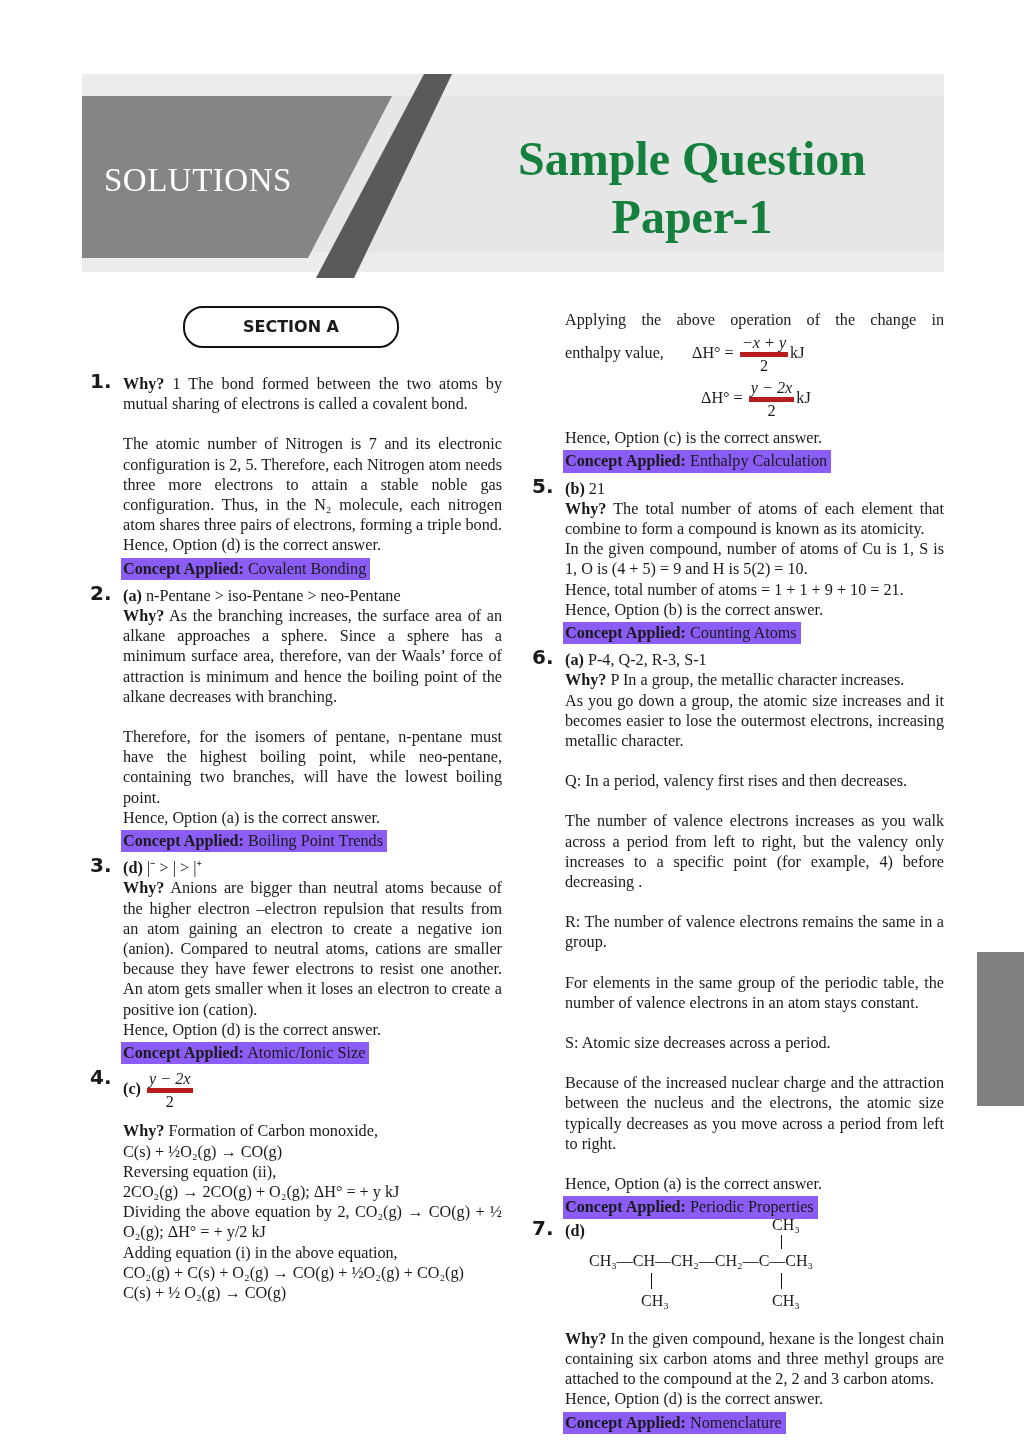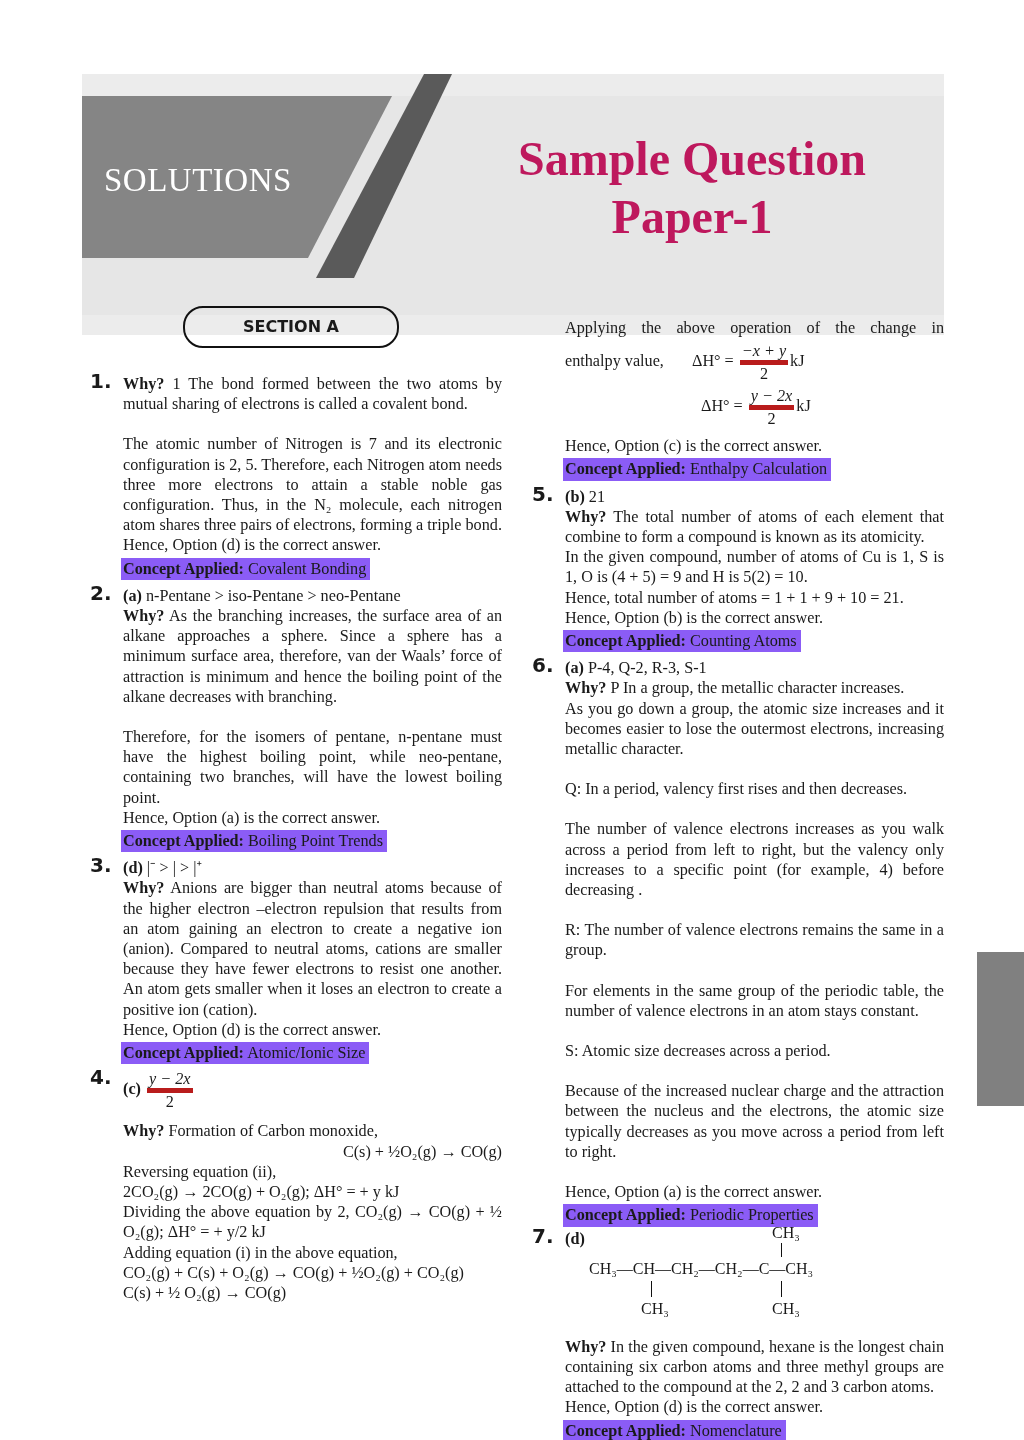--- a/index.html
+++ b/index.html
@@ -1,37 +1,37 @@
 <!DOCTYPE html>
 <html><head>
 <meta charset="utf-8">
 <style>
   html, body { margin:0; padding:0; background:#ffffff; }
   body { width:1024px; height:1440px; position:relative; overflow:hidden;
          font-family:"DejaVu Serif", "Liberation Serif", serif; color:#1a1a1a; }
-  .banner { position:absolute; left:82px; top:74px; width:862px; height:261px; background:#e6e6e6; }
+  .banner { position:absolute; left:82px; top:74px; width:862px; height:198px; background:#e6e6e6; }
   .banner .stripe-top { position:absolute; left:0; top:0; width:100%; height:22px; background:#ececec; }
   .banner .stripe-bot { position:absolute; left:0; bottom:0; width:100%; height:20px; background:#ececec; }
   .banner svg { position:absolute; left:0; top:0; }
   .banner .solutions { position:absolute; left:22px; top:88px; font-family:"Liberation Serif", serif; font-size:33px;
        color:#ffffff; letter-spacing:0.5px; }
   .banner .title { position:absolute; left:350px; top:56px; width:520px; text-align:center;
-       font-family:"Liberation Serif", serif; font-weight:bold; font-size:48px; line-height:58px; color:#be185d; }
+       font-family:"Liberation Serif", serif; font-weight:bold; font-size:48px; line-height:58px; color:#15803d; }
   .col { position:absolute; font-family:"Liberation Serif", serif; font-size:16.2px; line-height:20.2px; }
   .left { left:90px; top:306px; width:412px; }
   .right { left:532px; top:302px; width:412px; }
   .section-pill { margin:0 0 0 93px; width:212px; height:38px; border:2px solid #111; border-radius:20px;
        text-align:center; font-family:"DejaVu Sans", sans-serif; font-weight:bold; font-size:16px; line-height:38px; }
   .q { position:relative; padding-left:33px; margin-top:6px; }
   .qnum { position:absolute; left:0; top:-3px; font-family:"DejaVu Sans", sans-serif; font-weight:bold; font-size:20px; }
   .p { text-align:justify; margin:0; }
   .gap { margin-top:20px; }
   b { font-weight:bold; }
   .concept { display:inline-block; background:#8b5cf6; padding:1px 4px 1px 0; margin-left:-2px; padding-left:2px; margin-top:2px; }
-  .center { text-align:right; }
+  .center { text-align:left; }
   .frac { display:inline-block; vertical-align:middle; text-align:center; font-style:italic; margin:0 2px; }
   .frac .num { display:block; border-bottom:5px solid #b91c1c; padding:0 2px; line-height:18px; }
   .frac .den { display:block; font-style:normal; line-height:18px; }
   .eqline { margin-top:4px; }
   .struct { position:relative; height:86px; margin-top:-2px; font-size:16px; }
   .struct span { position:absolute; white-space:nowrap; }
   .struct .vbar { position:absolute; width:1px; background:#111; }
   .sidetab { position:absolute; left:977px; top:952px; width:47px; height:154px; background:#808080; }
 </style>
 </head>
@@ -89,21 +89,21 @@
     <p class="p">Reversing equation (ii),</p>
     <p class="p">2CO₂(g) → 2CO(g) + O₂(g); ΔH° = + y kJ</p>
     <p class="p">Dividing the above equation by 2, CO₂(g) → CO(g) + ½ O₂(g); ΔH° = + y/2 kJ</p>
     <p class="p">Adding equation (i) in the above equation,</p>
     <p class="p">CO₂(g) + C(s) + O₂(g) → CO(g) + ½O₂(g) + CO₂(g)</p>
     <p class="p">C(s) + ½ O₂(g) → CO(g)</p>
   </div>
 </div>
 
 <div class="col right">
-  <div class="q" style="margin-top:16px">
+  <div class="q" style="margin-top:8px">
     <p class="p" style="text-align-last:justify">Applying the above operation of the change in</p>
     <p class="p eqline">
       <span>enthalpy value,</span>
       <span style="display:inline-block;width:20px"></span>
       <span>ΔH° =</span>
       <span class="frac"><span class="num">−x + y</span><span class="den">2</span></span><span>kJ</span>
     </p>
     <p class="p eqline" style="padding-left:136px">
       <span>ΔH° =</span>
       <span class="frac"><span class="num">y − 2x</span><span class="den">2</span></span><span>kJ</span>

